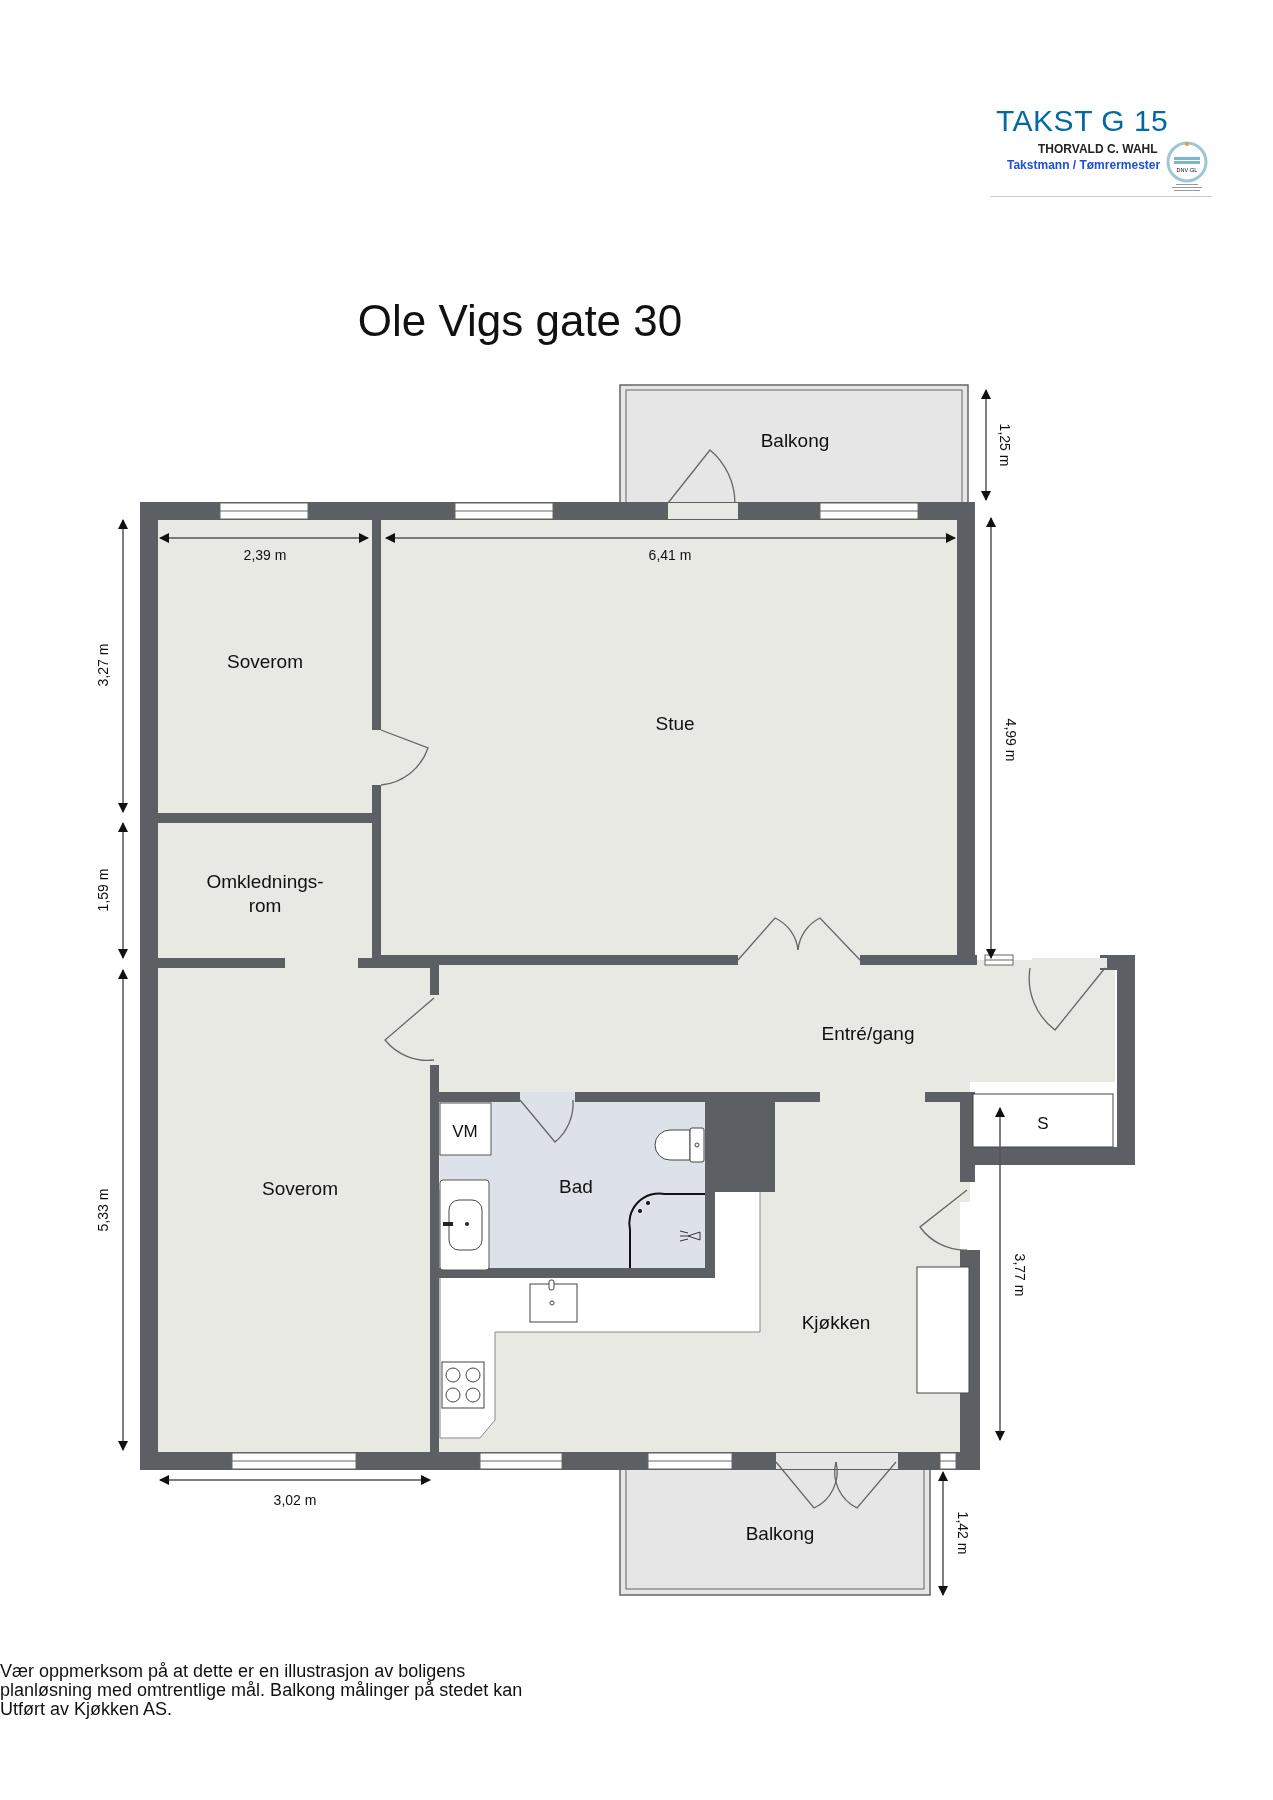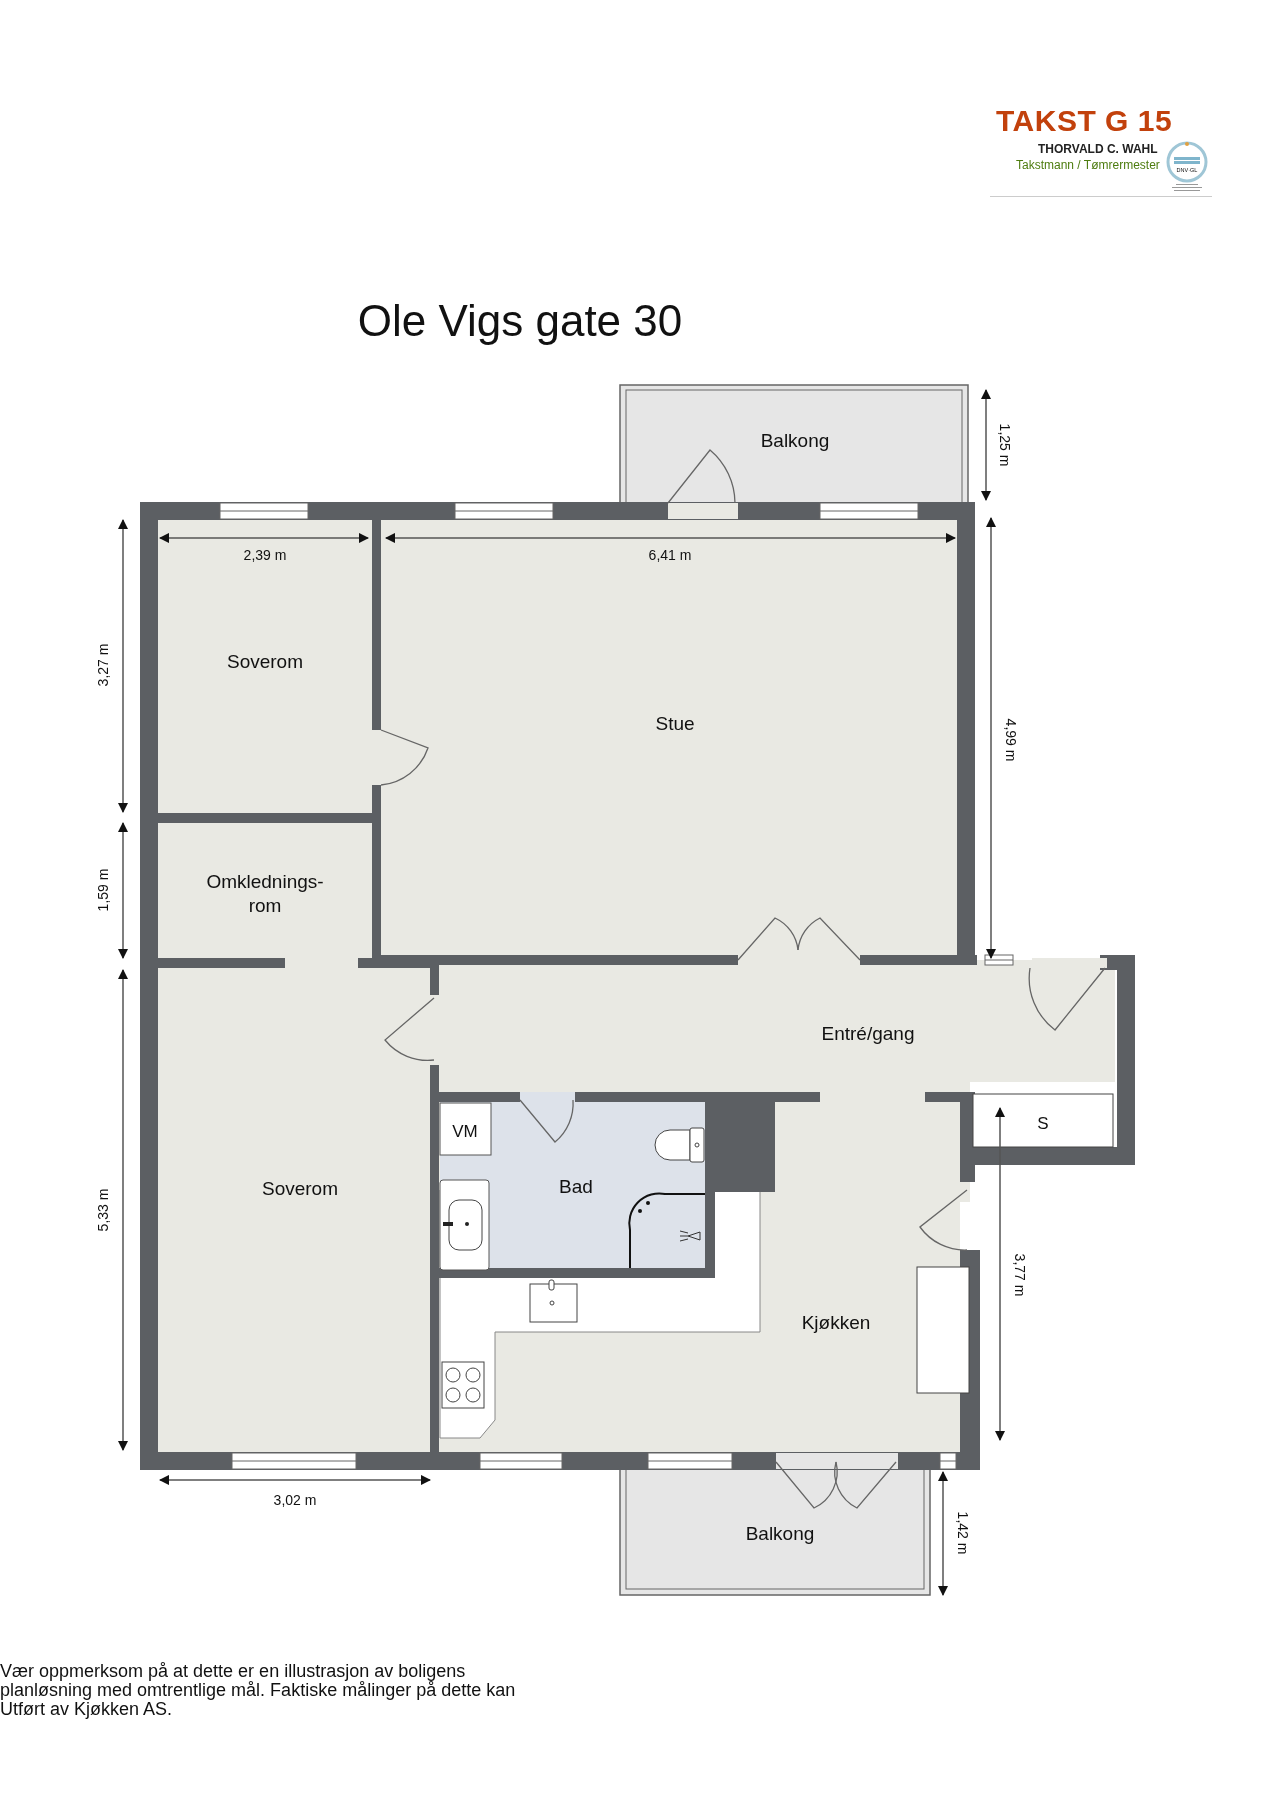--- a/index.html
+++ b/index.html
@@ -1,21 +1,21 @@
 <!DOCTYPE html>
 <html><head>
 <meta charset="utf-8">
 <style>
   html, body { margin: 0; padding: 0; background: #ffffff; }
   body { width: 1273px; height: 1800px; position: relative; overflow: hidden;
          font-family: "Liberation Sans", "DejaVu Sans", sans-serif; color: #111; }
   .logo { position: absolute; left: 990px; top: 100px; width: 225px; height: 100px; }
-  .logo-title { position: absolute; left: 6px; top: 4px; font-size: 30px; font-weight: bold; letter-spacing: 0.5px; color: #c2410c; }
+  .logo-title { position: absolute; left: 6px; top: 4px; font-size: 30px; font-weight: normal; letter-spacing: 0.5px; color: #0369a1; }
   .logo-name { position: absolute; left: 48px; top: 42px; font-size: 12px; font-weight: bold; color: #222; }
-  .logo-role { position: absolute; left: 26px; top: 58px; font-size: 12px; color: #4d7c0f; }
+  .logo-role { position: absolute; left: 17px; top: 58px; font-size: 12px; color: #1d4ed8; font-weight: bold; }
   .logo-rule { position: absolute; left: 0; top: 96px; width: 222px; height: 1px; background: #ccc; }
   .logo-badge { position: absolute; left: 172px; top: 40px; width: 50px; height: 56px; }
   .page-title { position: absolute; left: 0; width: 1040px; top: 296px; text-align: center; font-size: 44px; color: #111; }
   .plan { position: absolute; left: 0; top: 0; }
   .disclaimer { position: absolute; left: 0; width: 1273px; top: 1662px; text-align: left; font-size: 18px; line-height: 19px; color: #111; }
   .disclaimer div { white-space: nowrap; }
   svg text { font-family: "Liberation Sans", "DejaVu Sans", sans-serif; fill: #111; }
 </style>
 </head>
 <body>
@@ -240,15 +240,15 @@
     <text transform="translate(108,890) rotate(-90)">1,59 m</text>
     <text transform="translate(108,1210) rotate(-90)">5,33 m</text>
     <text transform="translate(1015,1275) rotate(90)">3,77 m</text>
     <text x="295" y="1505">3,02 m</text>
     <text transform="translate(958,1533) rotate(90)">1,42 m</text>
   </g>
 </svg>
 
 <div class="disclaimer">
   <div>Vær oppmerksom på at dette er en illustrasjon av boligens</div>
-  <div>planløsning med omtrentlige mål. Faktiske målinger på dette kan</div>
+  <div>planløsning med omtrentlige mål. Balkong målinger på stedet kan</div>
   <div>Utført av Kjøkken AS.</div>
 </div>
 
 </body></html>

